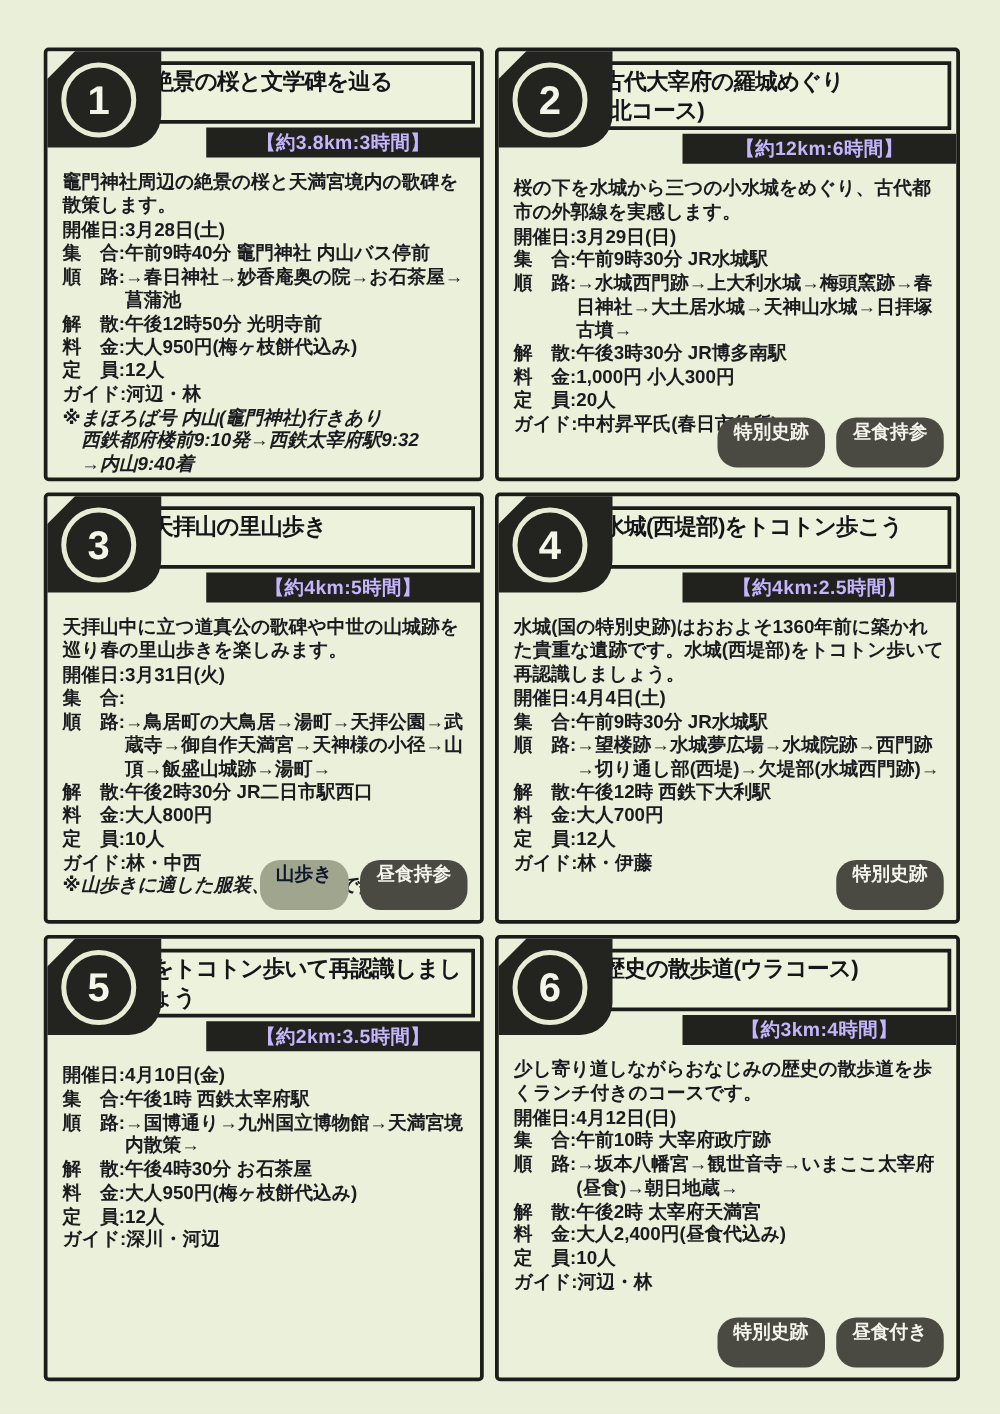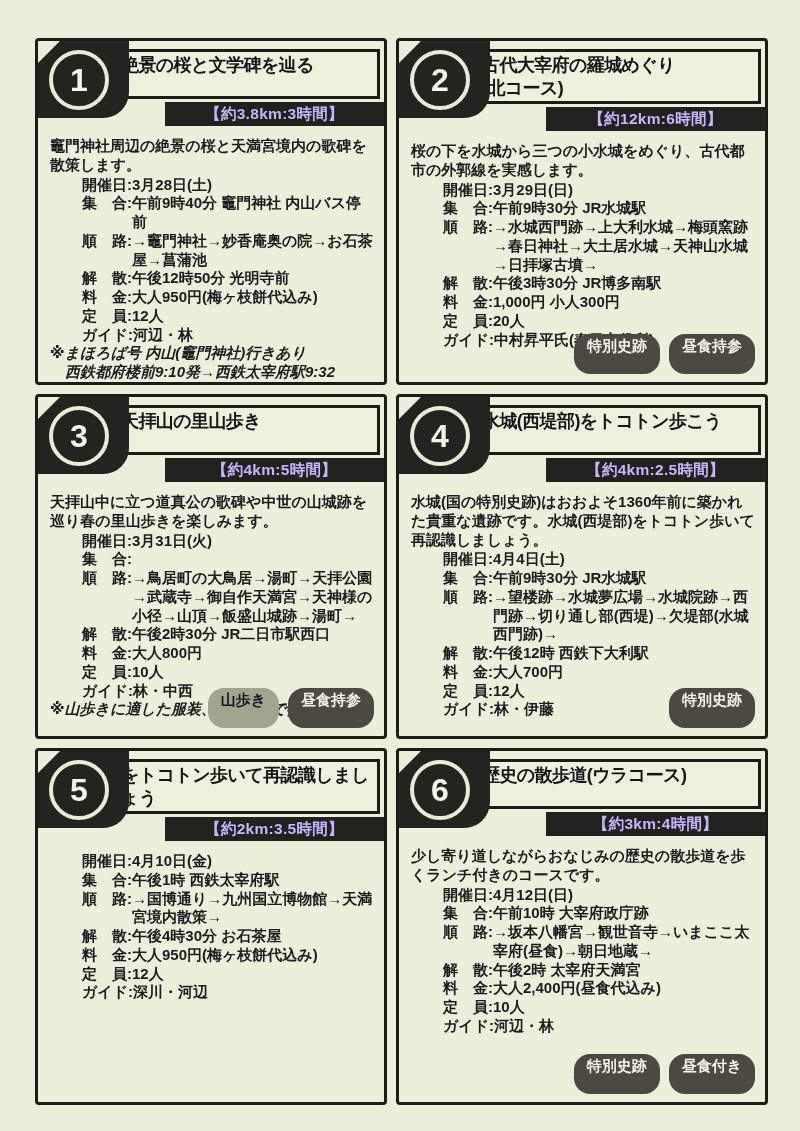--- a/index.html
+++ b/index.html
@@ -77,21 +77,21 @@
   }
   
   .body{
     padding:11px 10px 0 12px;
     font-size:15px;font-weight:bold;
     line-height:1.25;
     color:#1b1b20;
   }
   .desc{margin:0 0 1px 0;}
   .detail{display:flex;}
-  .detail .lbl{flex:none;white-space:pre;margin-left:32px;}
+  .detail .lbl{flex:none;white-space:pre;}
   .detail .val{flex:1;}
   .note{white-space:pre-wrap;font-style:italic;}
   
   .badges{
     position:absolute;right:10px;bottom:8px;
     display:flex;gap:9px;z-index:4;
   }
   .badge{
     border-radius:16px;
     padding:4px 13px 21px 13px;
@@ -126,21 +126,21 @@
         <div class="detail">
             <span class="lbl">開催日:</span>
             <span class="val">3月28日(土)</span>
           </div>
         <div class="detail">
             <span class="lbl">集　合:</span>
             <span class="val">午前9時40分 竈門神社 内山バス停前</span>
           </div>
         <div class="detail">
             <span class="lbl">順　路:</span>
-            <span class="val">→竈門神社→妙香庵奥の院→お石茶屋→菖蒲池</span>
+            <span class="val">→春日神社→妙香庵奥の院→お石茶屋→菖蒲池</span>
           </div>
         <div class="detail">
             <span class="lbl">解　散:</span>
             <span class="val">午後12時50分 光明寺前</span>
           </div>
         <div class="detail">
             <span class="lbl">料　金:</span>
             <span class="val">大人950円(梅ヶ枝餅代込み)</span>
           </div>
         <div class="detail">

